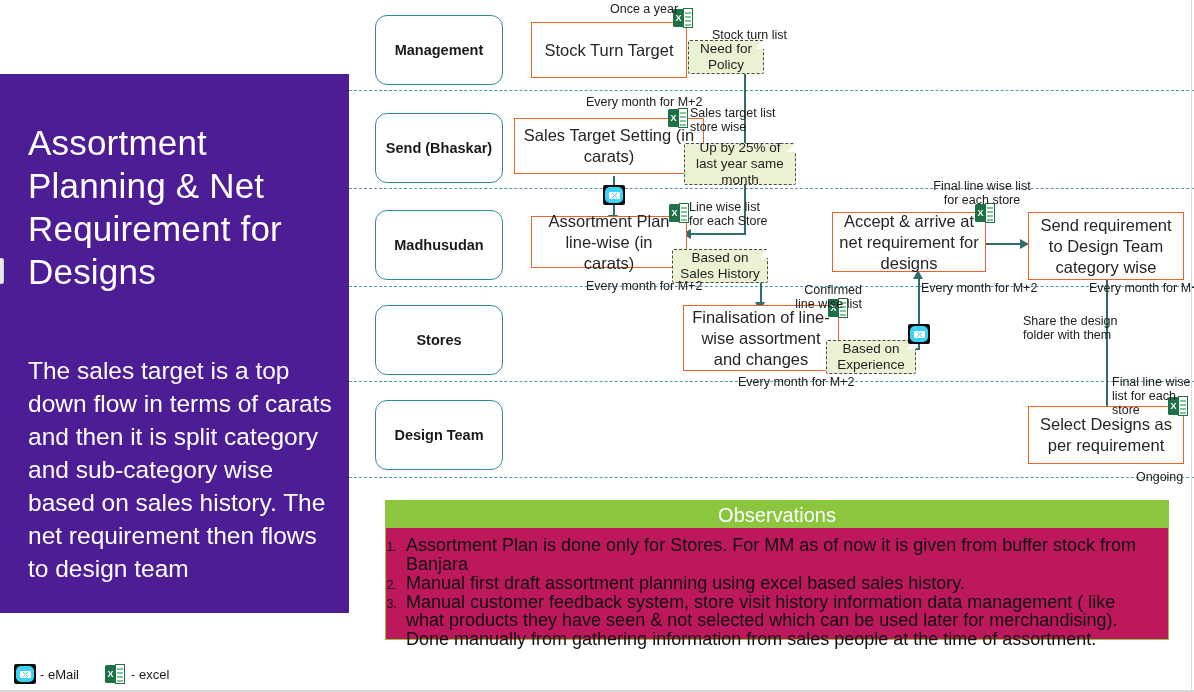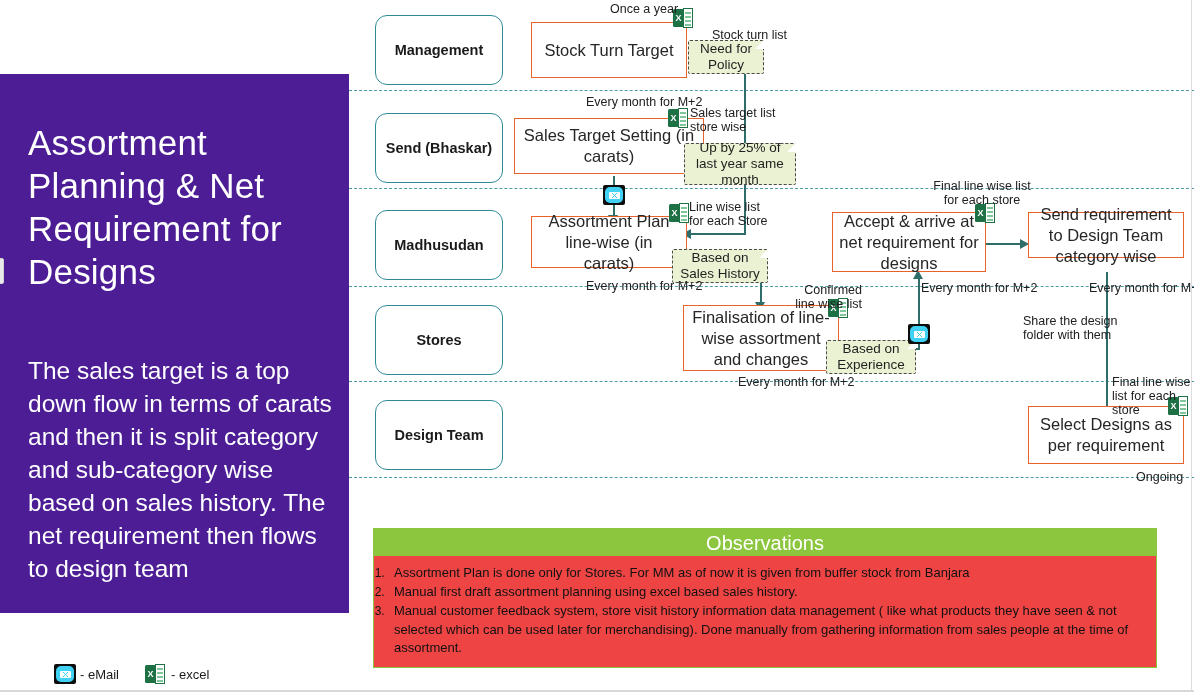--- a/index.html
+++ b/index.html
@@ -67,32 +67,32 @@
     border-radius:2px; display:flex; align-items:center; justify-content:center; }
   .mail .sq { width:18px; height:16px; background:#3FD2F5; border-radius:5px;
     display:flex; align-items:center; justify-content:center; }
   .mail .env { width:11px; height:7px; background:#fff; border-radius:1px; position:relative; }
   .mail .env::after { content:""; position:absolute; left:1px; top:1px;
     width:9px; height:5px;
     background:linear-gradient(135deg,transparent 43%,#3FD2F5 44%,#3FD2F5 50%,transparent 51%),
                linear-gradient(45deg,transparent 43%,#3FD2F5 44%,#3FD2F5 50%,transparent 51%); }
 
   
-  #obs { position:absolute; left:373px; top:500px; width:784px; height:140px;
-    border:1.6px solid #8CC63E; background:#ef4444;margin-top:28px; }
+  #obs { position:absolute; left:385px; top:500px; width:784px; height:140px;
+    border:1.6px solid #8CC63E; background:#be185d; }
   #obs-head { height:27px; background:#8CC63E; color:#fff; font-size:20px;
     display:flex; align-items:center; justify-content:center; line-height:20px; }
   #obs-list { padding:8px 10px 0 14px; }
-  #obs-list li { font-size:13px; line-height:18.5px; color:#111;
+  #obs-list li { font-size:18px; line-height:18.5px; color:#111;
     margin-bottom:.5px; padding-left:6px; }
   #obs-list { list-style:decimal; }
   #obs-list li::marker { font-size:12px; }
 
   
-  #legend { position:absolute; left:14px; top:663px; display:flex; align-items:flex-start; gap:26px;margin-left:40px; }
+  #legend { position:absolute; left:14px; top:663px; display:flex; align-items:flex-start; gap:26px; }
   .leg { position:relative; display:flex; align-items:center; gap:4px;
     font-size:13px; color:#1a1a1a; height:22px; }
   .leg .ic { position:relative; width:22px; height:20px; }
 
   #right-edge { position:absolute; left:1191px; top:0; width:1px; height:692px; background:#dcdcdc; }
   #bottom-edge { position:absolute; left:0; top:690px; width:1194px; height:2px; background:#d8d8d8; }
 </style>
 </head>
 <body>
 
@@ -133,21 +133,21 @@
   <div class="conn" style="left:985px; top:243px; width:38px; height:1.8px"></div>
   <div class="ah right" style="left:1020px; top:239px"></div>
 
   <div class="conn" style="left:1106px; top:272px; width:1.8px; height:136px"></div>
   <div class="ah down" style="left:1101px; top:406px"></div>
 
   <div class="proc" style="left:531px; top:22px;  width:156px; height:56px">Stock Turn Target</div>
   <div class="proc" style="left:514px; top:118px; width:190px; height:56px">Sales Target Setting (in carats)</div>
   <div class="proc" style="left:531px; top:216px; width:156px; height:52px">Assortment Plan line-wise (in carats)</div>
   <div class="proc" style="left:832px; top:212px; width:154px; height:60px">Accept &amp; arrive at net requirement for designs</div>
-  <div class="proc" style="left:1028px;top:212px; width:156px; height:46px">Send requirement to Design Team category wise</div>
+  <div class="proc" style="left:1028px;top:212px; width:156px; height:68px">Send requirement to Design Team category wise</div>
   <div class="proc" style="left:683px; top:305px; width:156px; height:66px">Finalisation of line-wise assortment and changes</div>
   <div class="proc" style="left:1028px;top:406px; width:156px; height:58px">Select Designs as per requirement</div>
 
   <div class="note" style="left:688px; top:40px;  width:76px; height:34px">Need for Policy</div>
   <div class="note" style="left:684px; top:143px; width:112px; height:42px">Up by 25% of last year same month</div>
   <div class="note" style="left:672px; top:249px; width:96px; height:34px">Based on Sales History</div>
   <div class="note" style="left:826px; top:340px; width:90px; height:34px">Based on Experience</div>
 
   <div class="xls" style="left:673px; top:8px">
     <div class="l">X</div>

